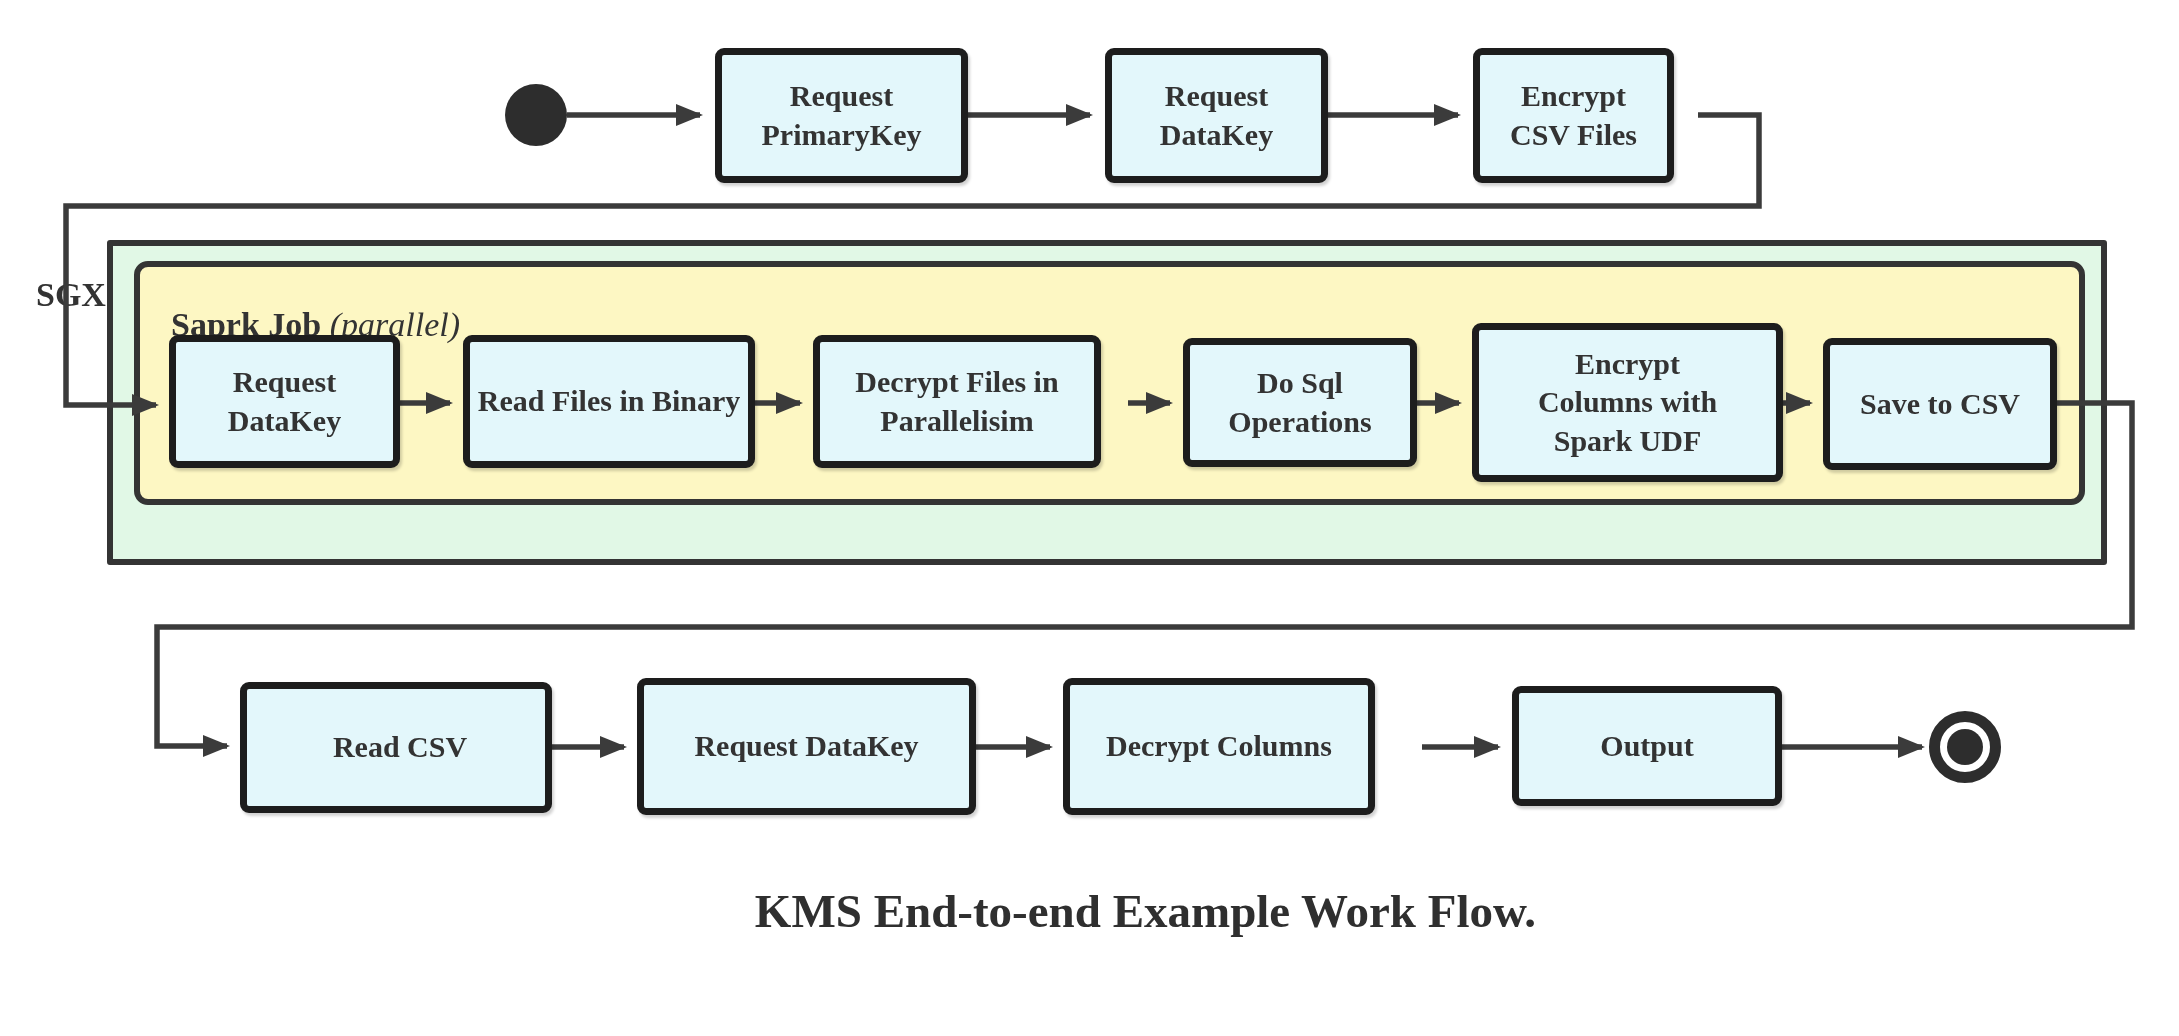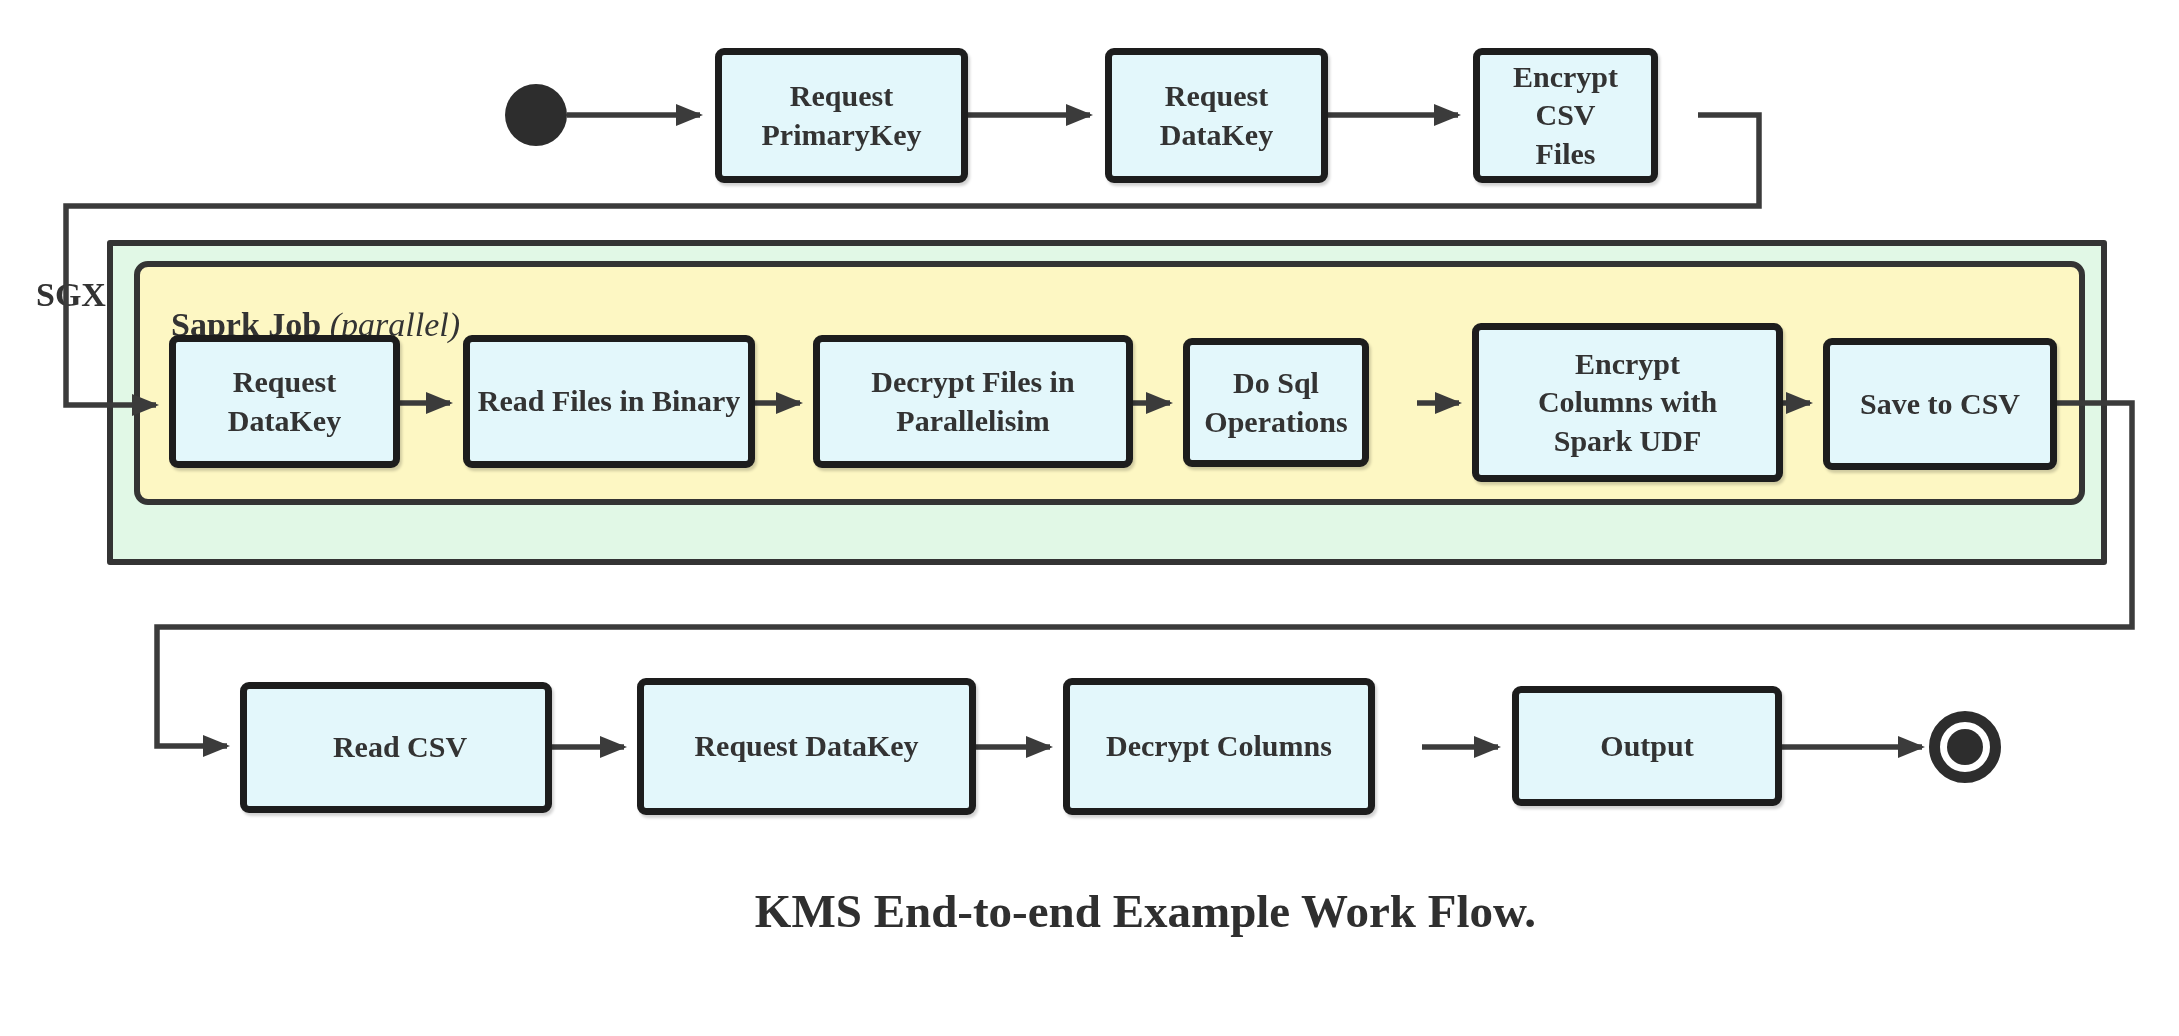--- a/index.html
+++ b/index.html
@@ -32,25 +32,25 @@
   .end-node{position:absolute;left:1929px;top:711px;width:72px;height:72px;border-radius:50%;
     box-sizing:border-box;border:11px solid #2d2d2d;background:#ffffff;z-index:5;
     display:flex;align-items:center;justify-content:center;}
   .end-node .end-dot{width:36px;height:36px;border-radius:50%;background:#2d2d2d;}
   
   .caption{position:absolute;left:16px;top:884px;width:2179px;padding-left:80px;box-sizing:border-box;
     text-align:center;font-weight:bold;font-size:47px;color:#2f2f2f;z-index:6;}
   
   #n-t1{left:715px;top:48px;width:253px;height:135px;}
   #n-t2{left:1105px;top:48px;width:223px;height:135px;}
-  #n-t3{left:1473px;top:48px;width:185px;height:135px;padding:16px 26px;}
+  #n-t3{left:1473px;top:48px;width:201px;height:135px;padding:16px 26px;}
   #n-m1{left:169px;top:335px;width:231px;height:133px;}
   #n-m2{left:463px;top:335px;width:292px;height:133px;justify-content:center;}
-  #n-m3{left:813px;top:335px;width:320px;height:133px;}
-  #n-m4{left:1183px;top:338px;width:186px;height:129px;}
+  #n-m3{left:813px;top:335px;width:288px;height:133px;}
+  #n-m4{left:1183px;top:338px;width:234px;height:129px;}
   #n-m5{left:1472px;top:323px;width:311px;height:159px;padding:8px 48px;}
   #n-m6{left:1823px;top:338px;width:234px;height:132px;}
   #n-b1{left:240px;top:682px;width:312px;height:131px;padding-left:8px;}
   #n-b2{left:637px;top:678px;width:339px;height:137px;}
   #n-b3{left:1063px;top:678px;width:312px;height:137px;}
   #n-b4{left:1512px;top:686px;width:270px;height:120px;}
 </style>
 </head>
 <body>
 

